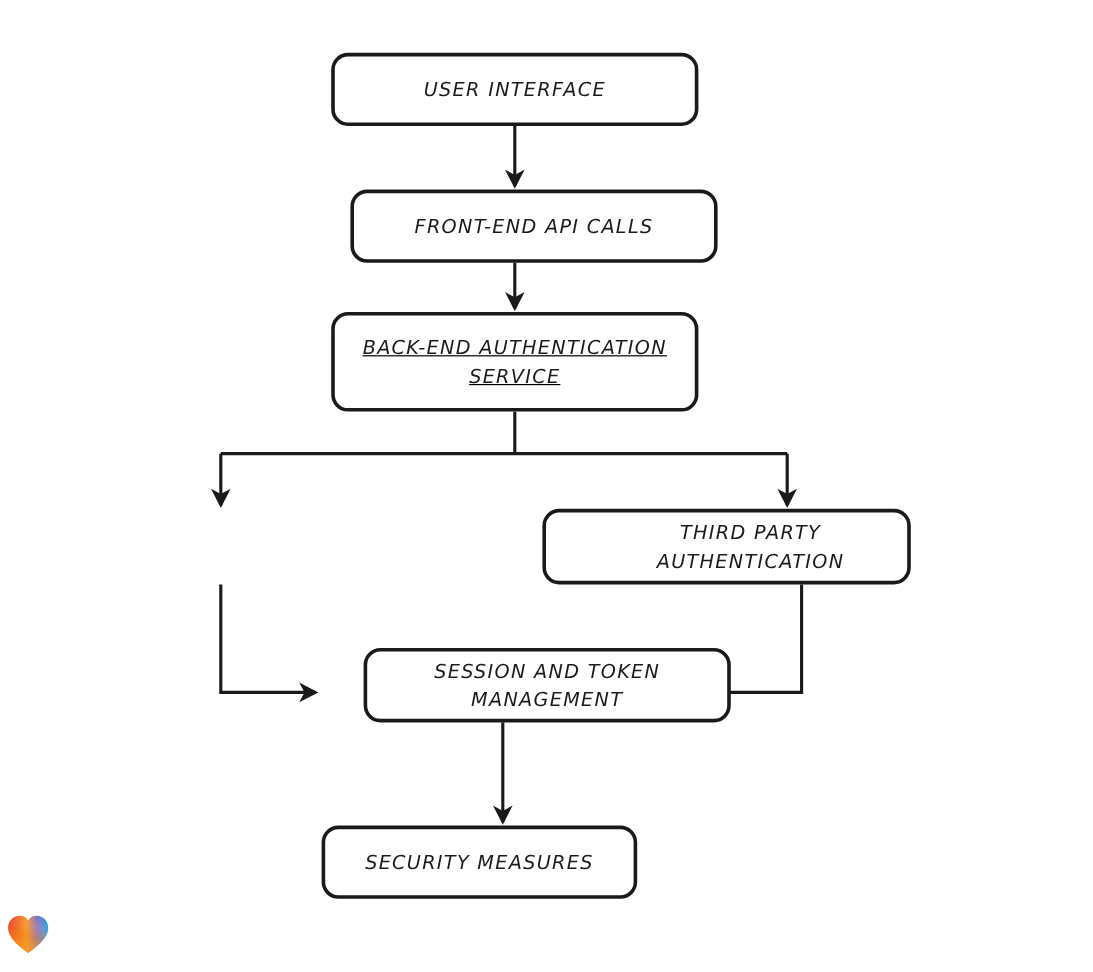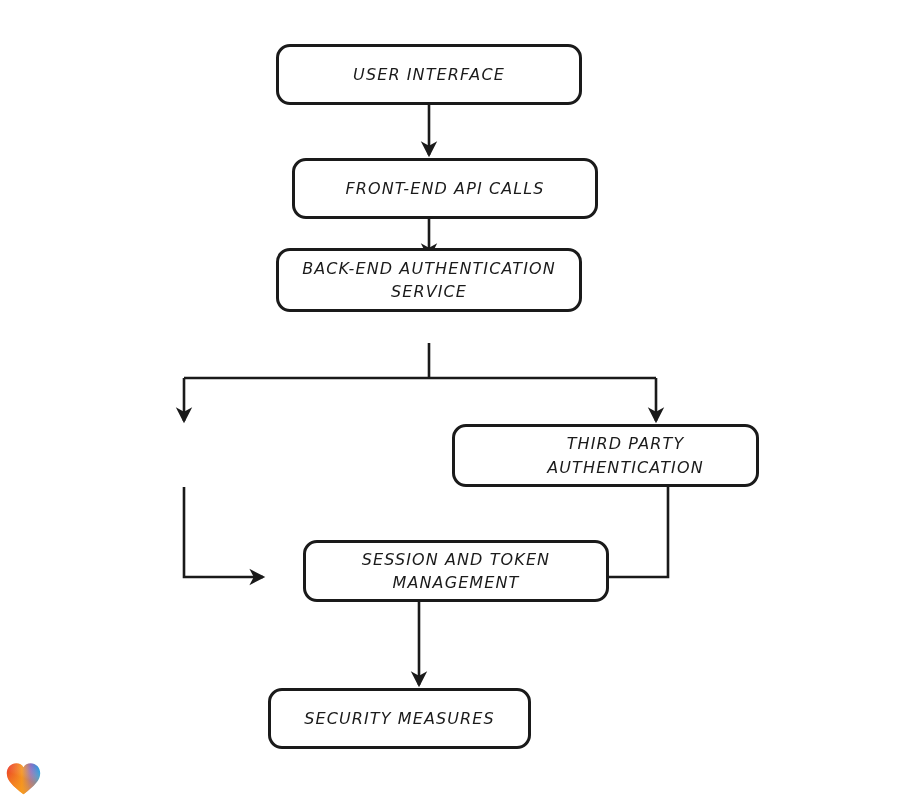--- a/index.html
+++ b/index.html
@@ -93,21 +93,21 @@
   </svg>
 
   <div class="node-box" style="left:276px; top:44px; width:306px; height:61px;">
     <span class="node-label">User Interface</span>
   </div>
 
   <div class="node-box" style="left:292px; top:158px; width:306px; height:61px;">
     <span class="node-label">Front-End API Calls</span>
   </div>
 
-  <div class="node-box" style="left:276px; top:248px; width:306px; height:64px;">
+  <div class="node-box" style="left:276px; top:260px; width:306px; height:83px;text-decoration:underline;">
     <span class="node-label">Back-End Authentication
 Service</span>
   </div>
 
 
   <div class="node-box" style="left:452px; top:424px; width:307px; height:63px;padding-left:40px;">
     <span class="node-label">Third Party Authentication</span>
   </div>
 
   <div class="node-box" style="left:266px; top:540px; width:306px; height:62px;margin-left:37px;">

